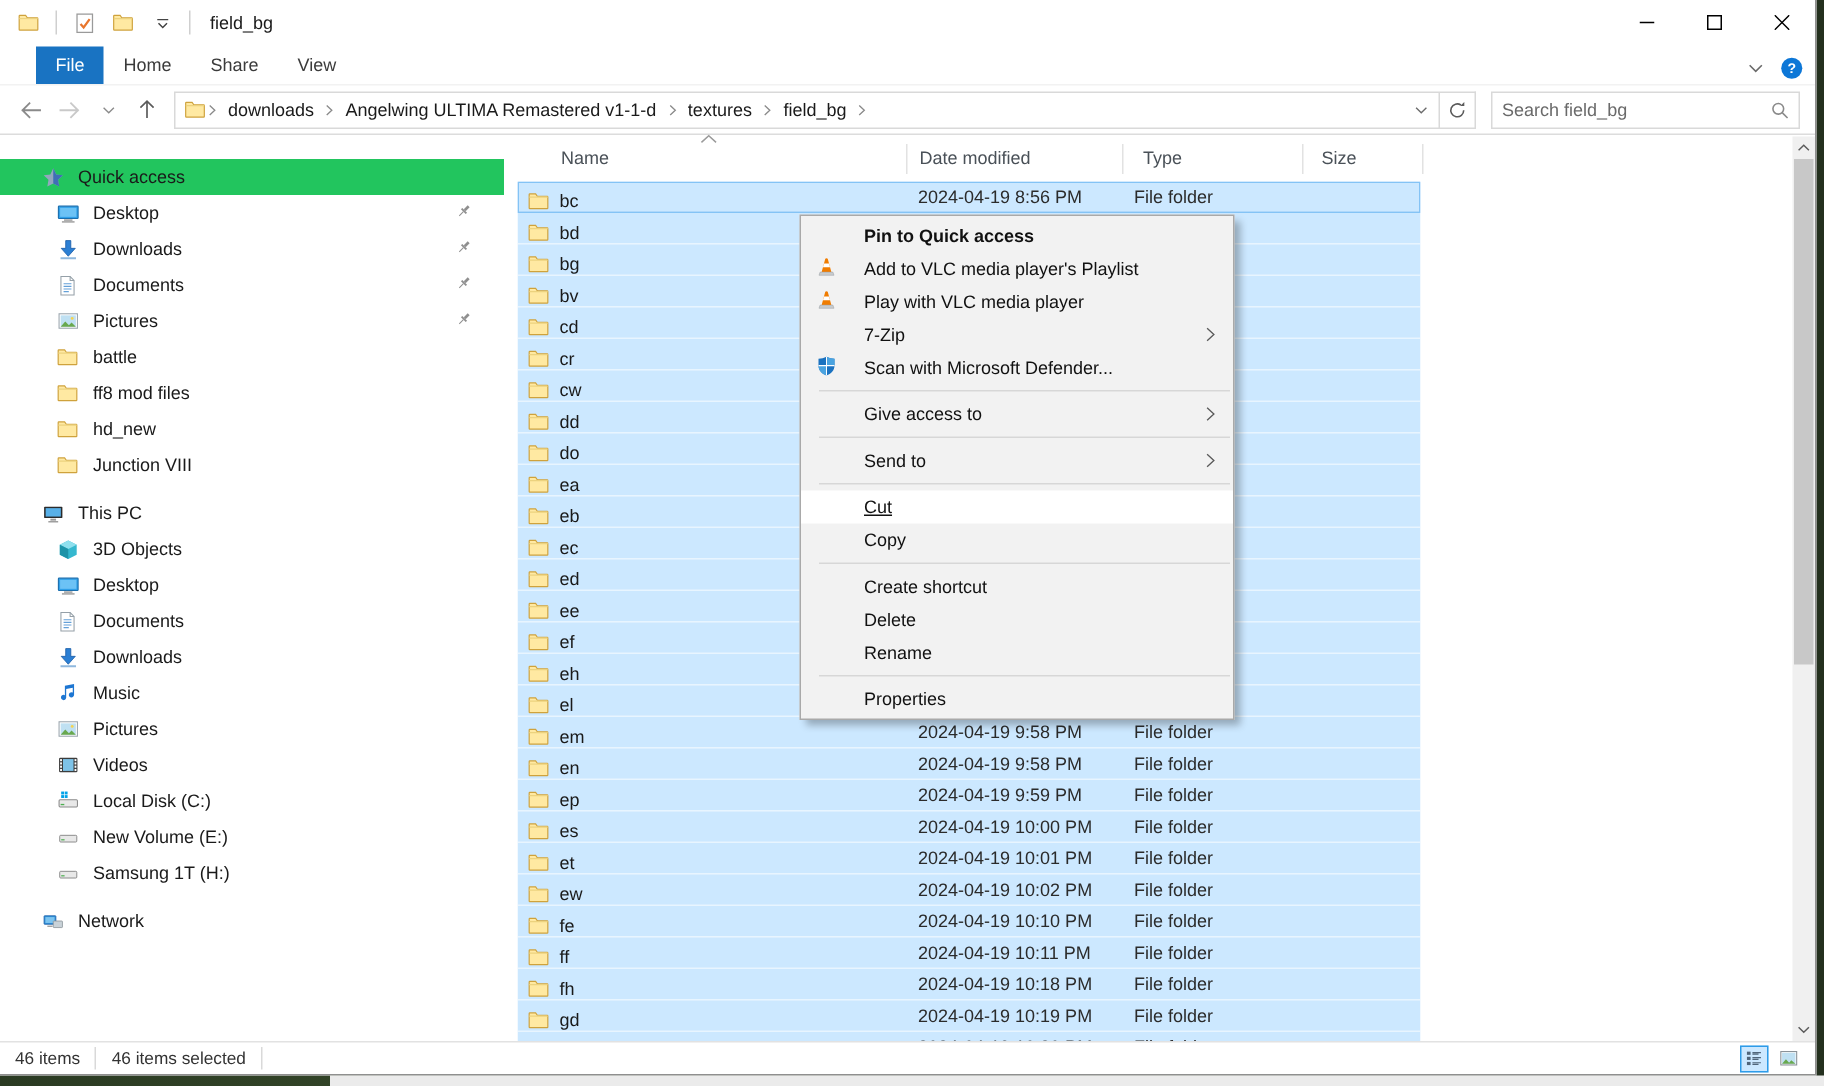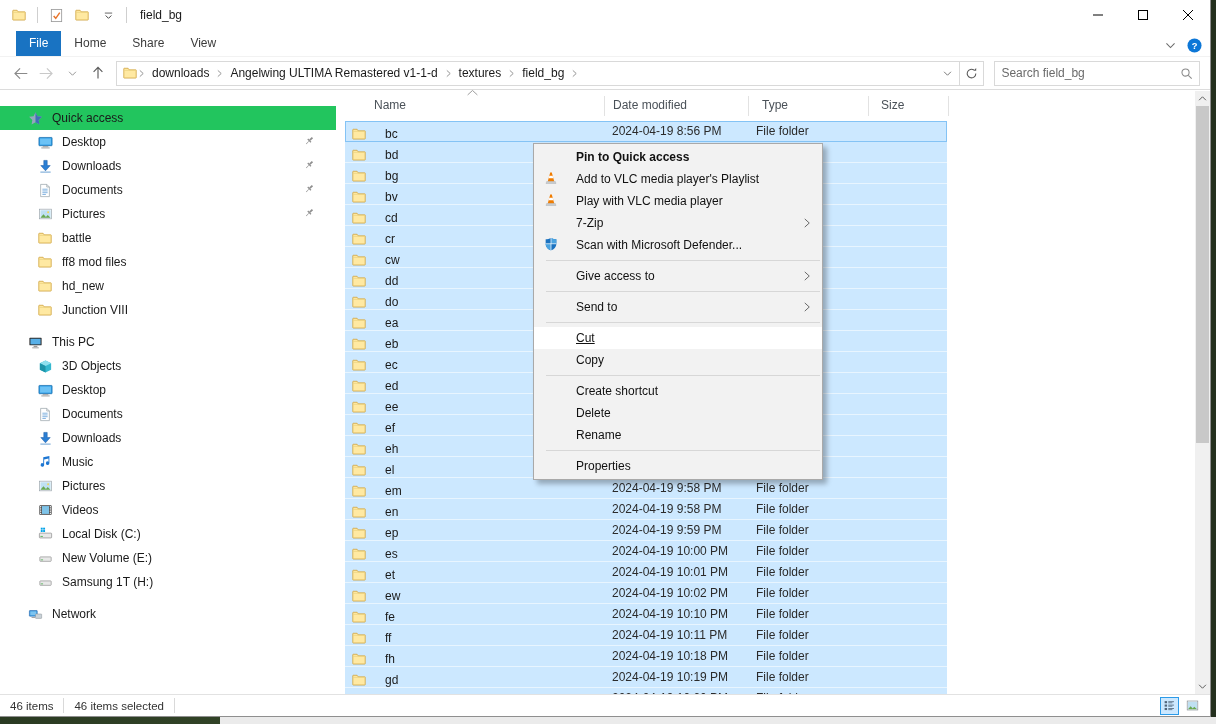--- a/index.html
+++ b/index.html
@@ -13,21 +13,21 @@
   
   .titlebar { height:30px; display:flex; align-items:center; background:#fff; }
   .qat { display:flex; align-items:center; gap:4px; padding-left:8px; }
   .qat .btn { width:22px; height:22px; display:flex; align-items:center; justify-content:center; }
   .tsep { width:1px; height:16px; background:#cfcfcf; margin:0 3px; }
   .title-text { margin-left:6px; font-size:12px; color:#1a1a1a; }
   .win-controls { margin-left:auto; display:flex; height:30px; }
   .wc { width:45px; height:30px; display:flex; align-items:center; justify-content:center; }
 
   
-  .tabs { height:27px; display:flex; align-items:flex-end; padding-left:16px; position:relative;
+  .tabs { height:27px; display:flex; align-items:flex-end; padding-left:24px; position:relative;
           border-bottom:1px solid #f2f2f2; background:#fff; }
   .tab { padding:0 13px; height:25px; line-height:25px; color:#3b3b3b; }
   .tab.file { background:#1973c2; color:#fff; }
   .ribbon-right { position:absolute; right:8px; bottom:3px; display:flex; align-items:center; gap:10px; }
 
   
   .addr-row { height:33px; display:flex; align-items:center; background:#fff;
               border-bottom:1px solid #dcdcdc; padding:0 10px 0 0; }
   .nav { display:flex; align-items:center; gap:2px; padding:0 6px 0 8px; }
   .nav .nbtn { width:24px; height:24px; display:flex; align-items:center; justify-content:center; }
@@ -56,21 +56,21 @@
   .pin { position:absolute; right:10px; top:5px; }
 
   .filepane { position:absolute; left:336px; top:0; right:15px; bottom:0;text-decoration:underline; }
   .fheader { position:absolute; left:0; right:0; top:2px; height:26px; color:#4a5158; }
   .fh-cell { position:absolute; top:6px; }
   .fh-sep { position:absolute; top:4px; width:1px; height:20px; background:#e2e2e2; }
   .sort-caret { position:absolute; left:130px; top:-4px; }
   .rows { position:absolute; left:9px; top:31px; width:602px; height:573px; overflow:hidden; }
   .frow { position:relative; height:21px; background:#cce8ff; box-shadow:inset 0 -1px 0 rgba(255,255,255,.55); }
   .frow.focused { outline:1px solid #84c3f5; outline-offset:-1px; }
-  .cell-name { position:absolute; left:7px; top:0; height:25px; display:flex; align-items:center; gap:19px; }
+  .cell-name { position:absolute; left:7px; top:0; height:25px; display:flex; align-items:center; gap:7px; }
   .cell-date { position:absolute; left:267px; top:3px; width:140px; color:#2b2b2b; }
   .cell-type { position:absolute; left:411px; top:3px; width:108px; color:#2b2b2b; }
   .cell-size { position:absolute; left:523px; top:3px; width:72px; text-align:right; color:#2b2b2b; }
 
   
   .vscroll { position:absolute; right:0; top:1px; width:15px; bottom:0; background:#f0f0f0; }
   .sb-btn { height:15px; display:flex; align-items:center; justify-content:center; color:#5a5a5a; }
   .sb-thumb { position:absolute; left:1px; right:1px; top:15px; height:337px; background:#c8c8c8; }
   .sb-down { position:absolute; bottom:0; left:0; right:0; }
 

